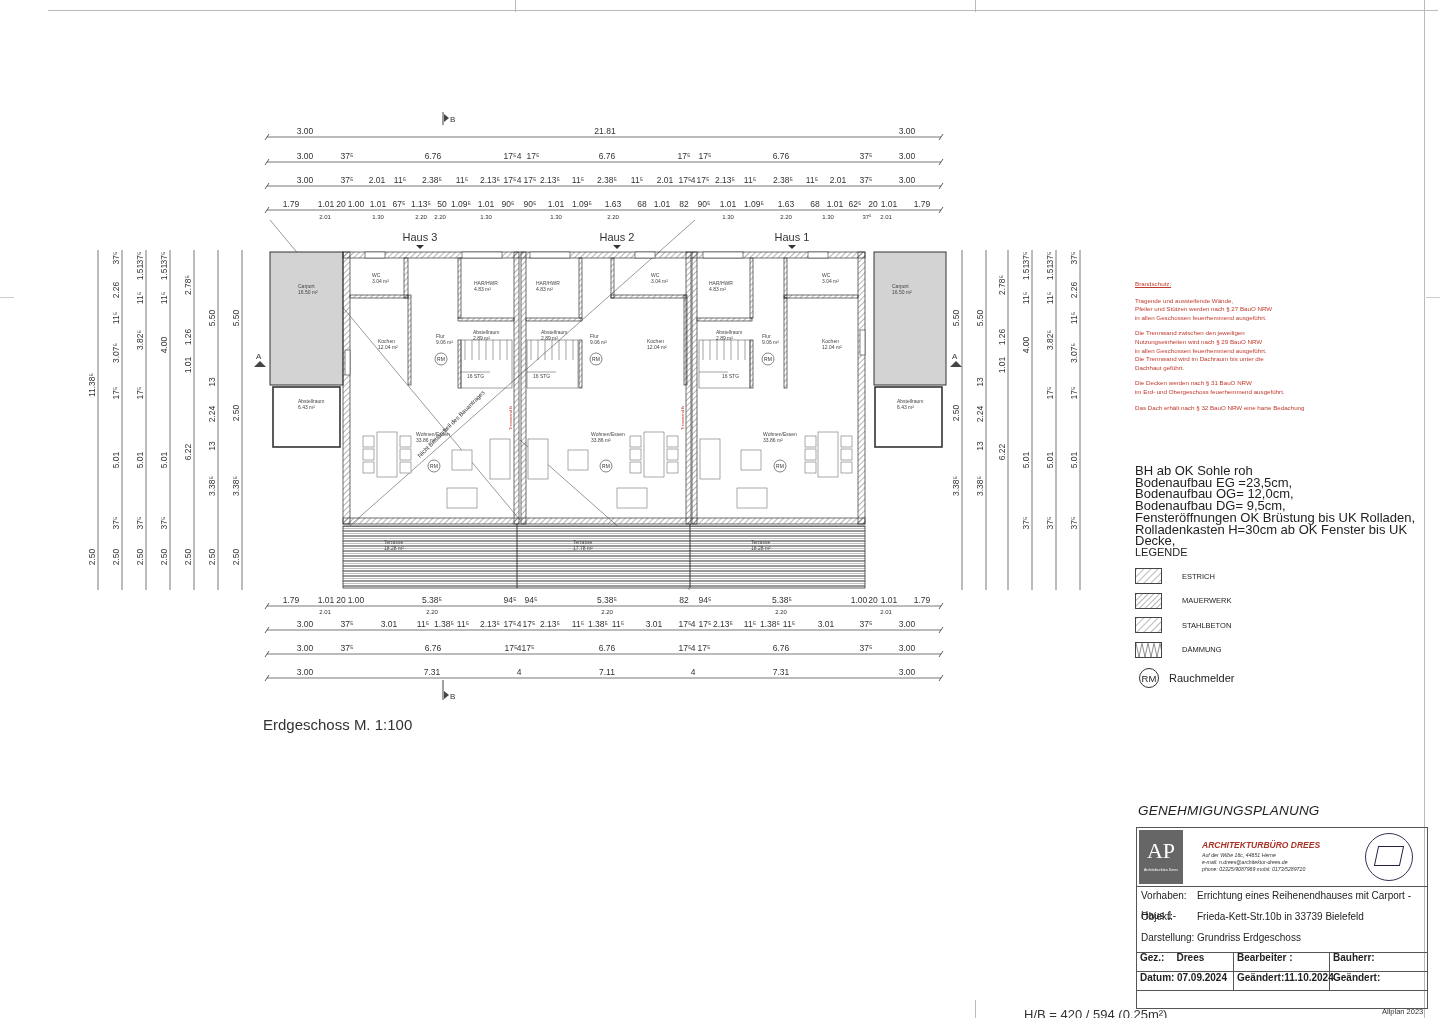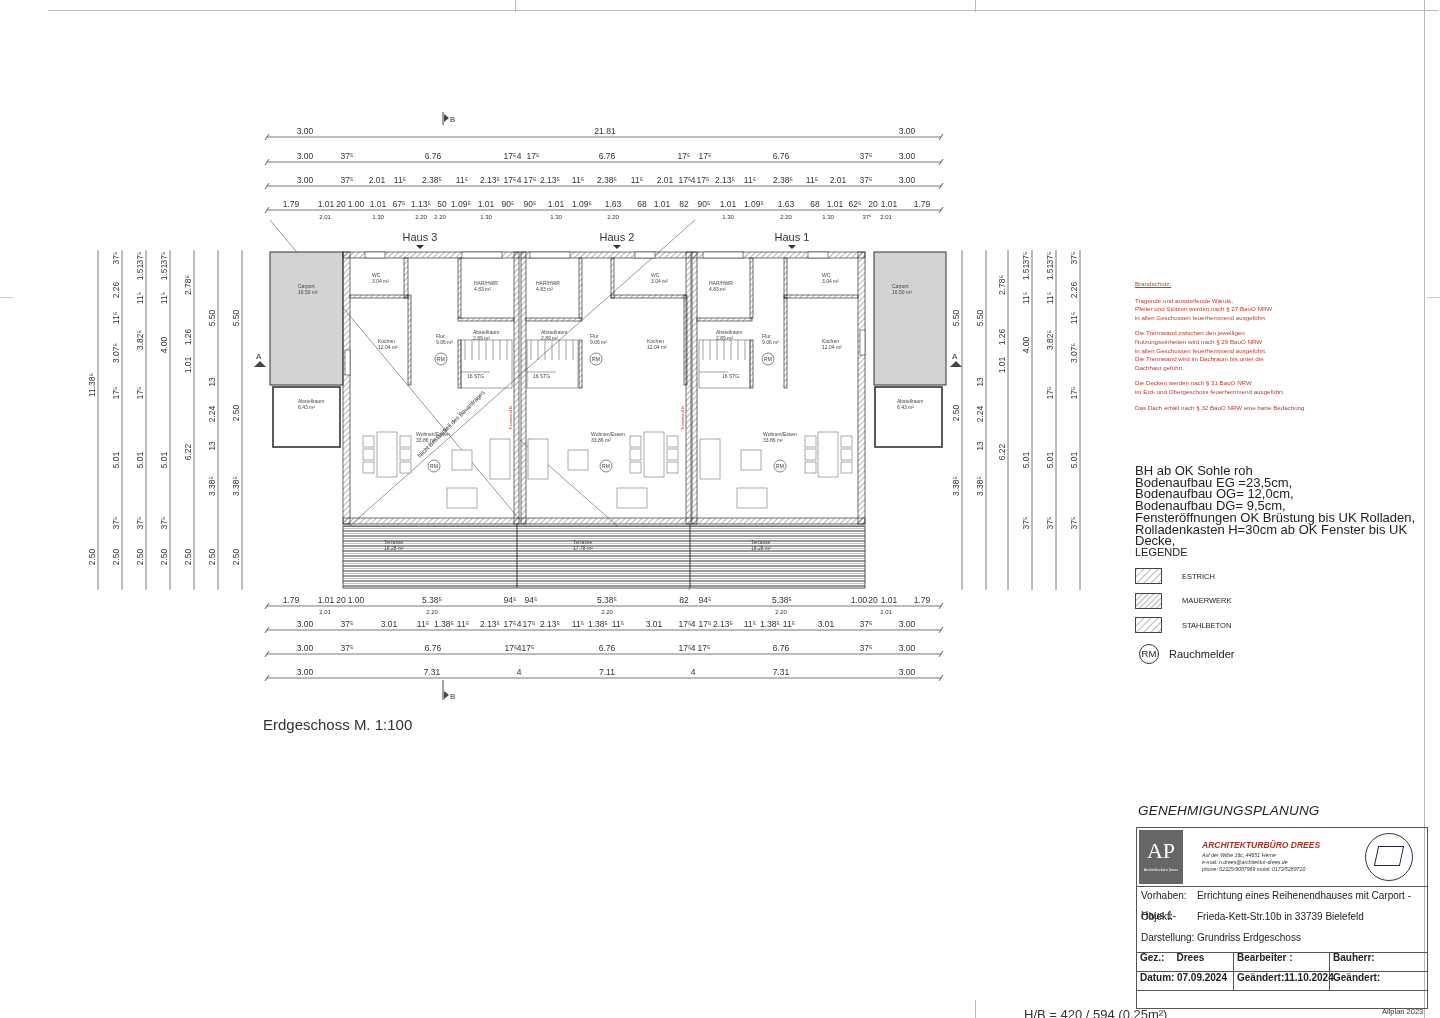--- a/index.html
+++ b/index.html
@@ -577,20 +577,26 @@
         <rect width="25" height="14" fill="url(#hatch)"></rect>
       </svg>
     <span class="lbl">MAUERWERK</span>
   </div>
   <div class="row">
     <svg class="sw">
         <rect width="25" height="14" fill="url(#hatchLight)"></rect>
       </svg>
     <span class="lbl">STAHLBETON</span>
   </div>
+  <div class="row">
+    <svg class="sw">
+        <rect width="25" height="14" fill="url(#zig)"></rect>
+      </svg>
+    <span class="lbl">DÄMMUNG</span>
+  </div>
   <div class="sym-row" style="margin-top:4px">
     <span class="rm">RM</span>
     <span class="sym-lbl">Rauchmelder</span>
   </div>
 </div>
 
 <div class="planung">GENEHMIGUNGSPLANUNG</div>
 
 <div class="tb">
   <div class="tb-head">

